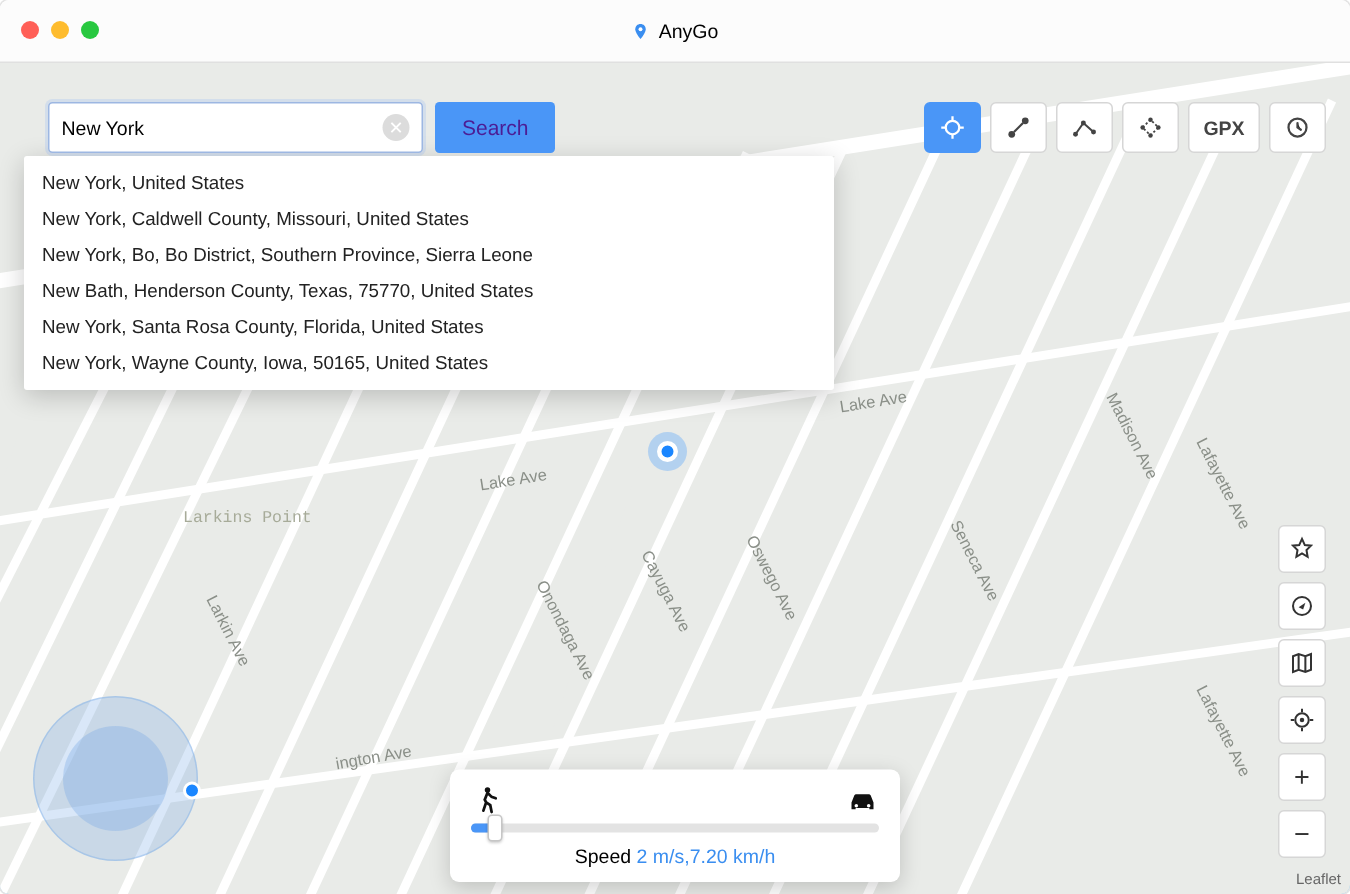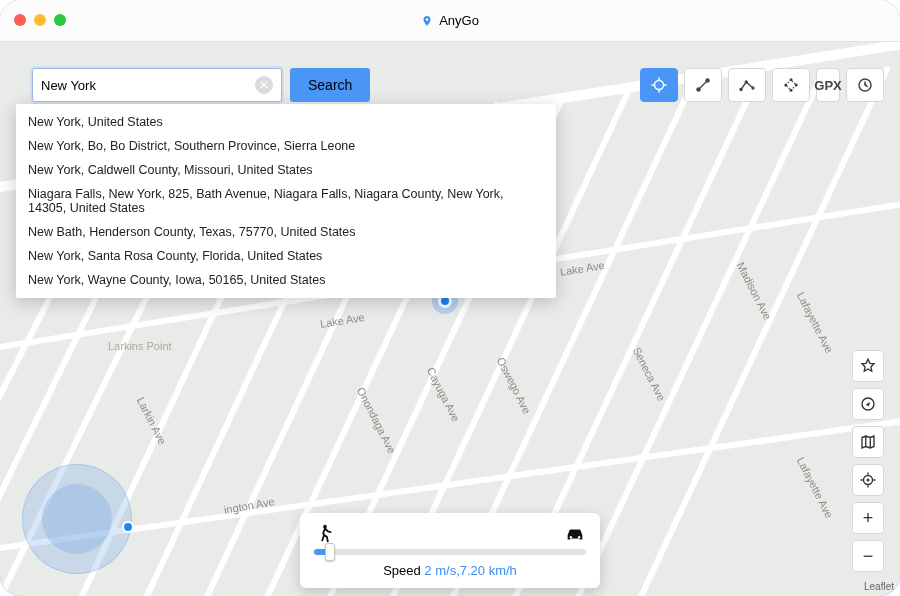--- a/index.html
+++ b/index.html
@@ -1,19 +1,19 @@
 <!DOCTYPE html>
 <html><head>
 <meta charset="utf-8">
 <style>
   * { box-sizing: border-box; margin: 0; padding: 0; font-family: -apple-system, BlinkMacSystemFont, "Segoe UI", Helvetica, Arial, sans-serif; }
   body { background: #fff; }
   .window {
     width: 900px; height: 596px; position: relative;
-    border-radius: 22px; overflow: hidden; background: #fff;
+    border-radius: 6px; overflow: hidden; background: #fff;
     box-shadow: 0 0 0 1px #e4e4e4;
   }
   .titlebar {
     height: 42px; display: flex; align-items: center; position: relative;
     border-bottom: 1px solid #e0e0e0; background: #fcfcfc; z-index: 40;
   }
   .traffic { display: flex; gap: 8px; position: absolute; left: 14px; top: 14px; }
   .traffic span { width: 12px; height: 12px; border-radius: 50%; display: block; }
   .dot-red { background: #ff5f57; } .dot-yellow { background: #febc2e; } .dot-green { background: #28c840; }
   .title-wrap { margin: 0 auto; display: flex; align-items: center; gap: 6px; font-size: 13px; font-weight: 500; }
@@ -52,39 +52,39 @@
     position: absolute; top: 26px; left: 16px; display: flex; gap: 8px; z-index: 30;
   }
   .search-field {
     width: 250px; height: 34px; background: #fff; border: 1px solid #9db7e2; border-radius: 3px;
     display: flex; align-items: center; padding: 0 8px; box-shadow: 0 0 0 2px rgba(90,150,255,0.15); margin-left: 16px;
   }
   .search-input { border: none; outline: none; flex: 1; font-size: 13px; background: transparent; }
   .clear-btn { width: 18px; height: 18px; border-radius: 50%; background: #dcdcdc; color: #fff;
     display:flex; align-items:center; justify-content:center; font-size:12px; cursor:pointer; }
   .search-btn {
-    height: 34px; padding: 0 18px; background: #4a96f7; color: #000000; border: none;
+    height: 34px; padding: 0 18px; background: #4a96f7; color: #4c1d95; border: none;
     border-radius: 3px; font-size: 14px; cursor: pointer;
   }
 
   .suggestions {
     position: absolute; top: 62px; left: 16px; width: 540px; background: #fff;
     border-radius: 2px; box-shadow: 0 4px 18px rgba(0,0,0,0.2); padding: 6px 0; z-index: 25;
   }
   .sugg-item { padding: 5px 12px; font-size: 12.5px; color: #222; cursor: pointer; }
 
   .tool-row {
     position: absolute; top: 26px; right: 16px; display: flex; gap: 6px; z-index: 20;
   }
   .tool-btn {
     width: 38px; height: 34px; background: #fff; border: 1px solid #d6d6d6; border-radius: 4px;
     display: flex; align-items: center; justify-content: center; cursor: pointer; font-size:13px; color:#444;
   }
   .tool-btn.active { background: #4a96f7; border-color: #4a96f7; color: #fff; }
-  .tool-gpx { width: 24px; font-weight: 600; }
+  .tool-gpx { width: 48px; font-weight: 600; }
   .tool-btn svg { width: 18px; height: 18px; }
 
   .side-stack {
     position: absolute; right: 16px; bottom: 24px; display: flex; flex-direction: column; gap: 6px; z-index: 20;
   }
   .side-btn {
     width: 32px; height: 32px; background: #fff; border: 1px solid #d6d6d6; border-radius: 4px;
     display: flex; align-items: center; justify-content: center; cursor: pointer; font-size: 18px; color:#333;
   }
   .side-btn svg { width: 18px; height: 18px; }
@@ -163,21 +163,21 @@
       <div class="roadv" style="top:50px; left:625px; transform:rotate(25deg);"></div>
       <div class="roadv" style="top:40px; left:690px; transform:rotate(25deg);"></div>
       <div class="roadv" style="top:35px; left:755px; transform:rotate(25deg);"></div>
       <div class="roadv" style="top:30px; left:820px; transform:rotate(25deg);"></div>
       <div class="roadv" style="top:25px; left:885px; transform:rotate(25deg);"></div>
       <div class="roadv" style="top:160px; left:190px; transform:rotate(26deg);"></div>
       <div class="roadv" style="top:180px; left:130px; transform:rotate(26deg);"></div>
       <div class="roadv" style="top:210px; left:70px;  transform:rotate(27deg);"></div>
     </div>
 
-    <span class="larkins" style="top:298px; left:108px;">Larkins Point</span>
+    <span class="larkins" style="top:298px; left:122px;font-family:Liberation Mono, monospace;">Larkins Point</span>
     <span class="road-label" style="top:276px; left:320px; transform:rotate(-9deg);">Lake Ave</span>
     <span class="road-label" style="top:224px; left:560px; transform:rotate(-9deg);">Lake Ave</span>
     <span class="road-label" style="top:340px; left:360px; transform:rotate(63deg);">Onondaga Ave</span>
     <span class="road-label" style="top:320px; left:430px; transform:rotate(63deg);">Cayuga Ave</span>
     <span class="road-label" style="top:310px; left:500px; transform:rotate(63deg);">Oswego Ave</span>
     <span class="road-label" style="top:300px; left:636px; transform:rotate(63deg);">Seneca Ave</span>
     <span class="road-label" style="top:215px; left:740px; transform:rotate(63deg);">Madison Ave</span>
     <span class="road-label" style="top:245px; left:800px; transform:rotate(63deg);">Lafayette Ave</span>
     <span class="road-label" style="top:410px; left:800px; transform:rotate(63deg);">Lafayette Ave</span>
     <span class="road-label" style="top:350px; left:140px; transform:rotate(63deg);">Larkin Ave</span>
@@ -188,23 +188,22 @@
     <div class="search-wrap">
       <div class="search-field">
         <input class="search-input" value="New York" style="">
         <span class="clear-btn">✕</span>
       </div>
       <button class="search-btn">Search</button>
     </div>
 
     <div class="suggestions">
       <div class="sugg-item">New York, United States</div>
+      <div class="sugg-item">New York, Caldwell County, Missouri, United States</div>
       <div class="sugg-item">New York, Bo, Bo District, Southern Province, Sierra Leone</div>
-      <div class="sugg-item">New York, Caldwell County, Missouri, United States</div>
-      <div class="sugg-item">Niagara Falls, New York, 825, Bath Avenue, Niagara Falls, Niagara County, New York, 14305, United States</div>
       <div class="sugg-item">New Bath, Henderson County, Texas, 75770, United States</div>
       <div class="sugg-item">New York, Santa Rosa County, Florida, United States</div>
       <div class="sugg-item">New York, Wayne County, Iowa, 50165, United States</div>
     </div>
 
     <div class="tool-row">
       <div class="tool-btn active">
         <svg viewBox="0 0 24 24">
             <circle cx="12" cy="12" r="6" fill="none" stroke="#fff" stroke-width="2"></circle>
             <path stroke="#fff" stroke-width="2" d="M12 2v4M12 18v4M2 12h4M18 12h4"></path>

